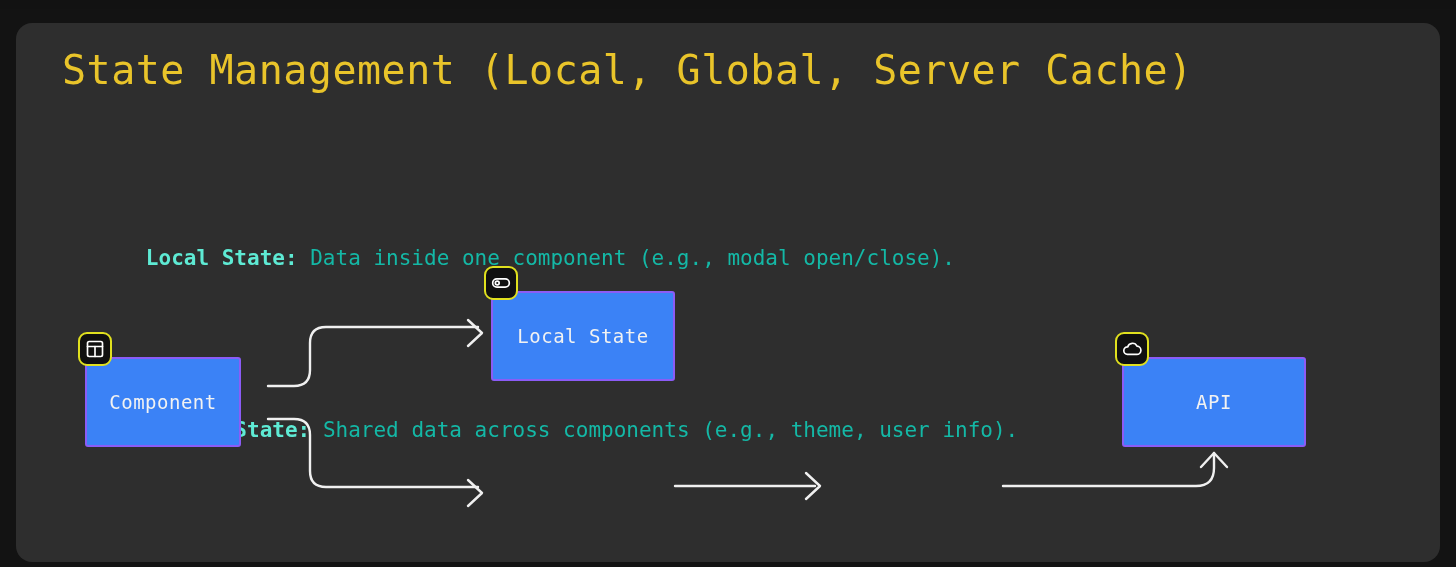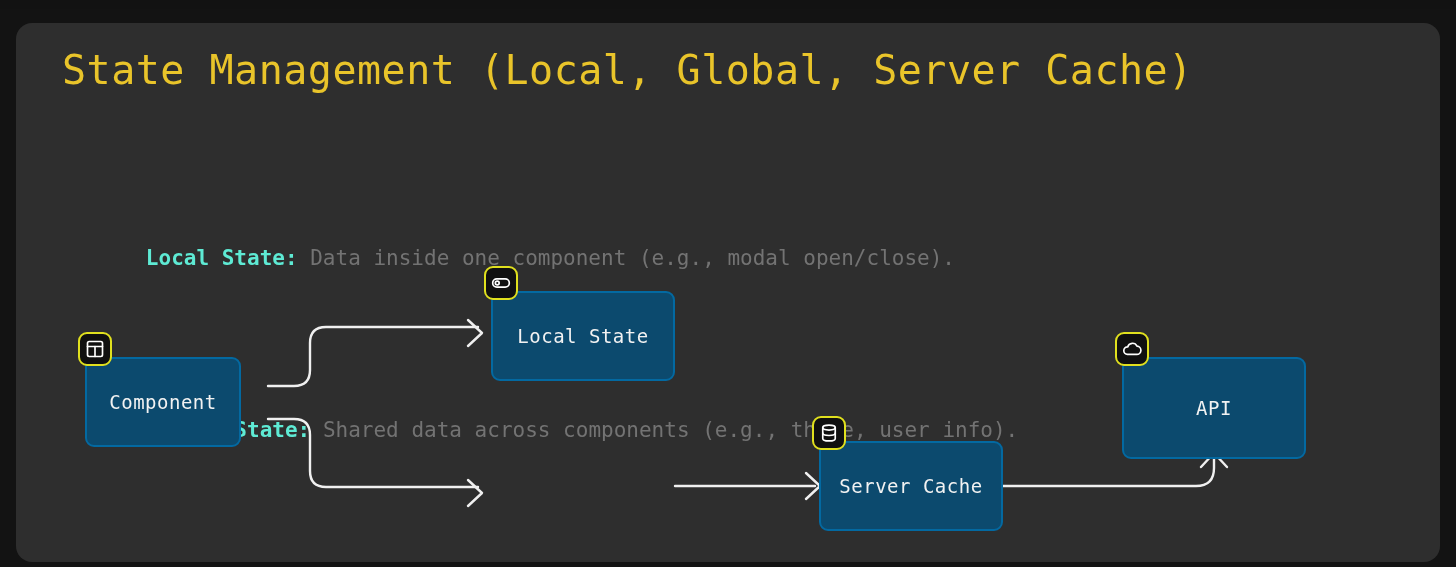--- a/index.html
+++ b/index.html
@@ -55,21 +55,21 @@
     white-space: pre;
   }
   .desc-line {
     white-space: pre;
   }
   .desc-label {
     color: #5eead4;
     font-weight: bold;
   }
   .desc-text {
-    color: #737373;
+    color: #14b8a6;
     font-weight: normal;
   }
 
   
   #diagram {
     position: absolute;
     left: 0;
     top: 0;
     width: 1456px;
     height: 567px;
@@ -79,23 +79,23 @@
     left: 0;
     top: 0;
     width: 1456px;
     height: 567px;
     pointer-events: none;
   }
 
   .node {
     position: absolute;
     box-sizing: border-box;
-    background: #0c4a6e;
-    border: 2px solid #0369a1;
-    border-radius: 9px;
+    background: #3b82f6;
+    border: 2px solid #8b5cf6;
+    border-radius: 3px;
     display: flex;
     align-items: center;
     justify-content: center;
   }
   .node-label {
     color: #f2f2f2;
     font-size: 19px;
     letter-spacing: 0.5px;
     white-space: pre;
   }
@@ -170,32 +170,22 @@
       <div class="node-badge">
         <svg width="20" height="20" viewBox="0 0 24 24" fill="none" stroke="#ffffff" stroke-width="2" stroke-linecap="round" stroke-linejoin="round">
           <rect x="2" y="7" width="20" height="10" rx="5"></rect>
           <circle cx="7.5" cy="12" r="2.3"></circle>
         </svg>
       </div>
       <span class="node-label">Local State</span>
     </div>
 
 
-    <div class="node" style="left:819px; top:432px; width:184px; height:90px;">
-      <div class="node-badge">
-        <svg width="20" height="20" viewBox="0 0 24 24" fill="none" stroke="#ffffff" stroke-width="2" stroke-linecap="round" stroke-linejoin="round">
-          <ellipse cx="12" cy="5.5" rx="7.5" ry="3"></ellipse>
-          <path d="M4.5 5.5 V18.5 C4.5 20.2 7.9 21.5 12 21.5 C16.1 21.5 19.5 20.2 19.5 18.5 V5.5"></path>
-          <path d="M4.5 12 C4.5 13.7 7.9 15 12 15 C16.1 15 19.5 13.7 19.5 12"></path>
-        </svg>
-      </div>
-      <span class="node-label">Server Cache</span>
-    </div>
 
-    <div class="node" style="left:1122px; top:348px; width:184px; height:102px;">
+    <div class="node" style="left:1122px; top:348px; width:184px; height:90px;">
       <div class="node-badge">
         <svg width="20" height="20" viewBox="0 0 24 24" fill="none" stroke="#ffffff" stroke-width="2" stroke-linecap="round" stroke-linejoin="round">
           <path d="M6.5 18.5 A4.5 4.5 0 0 1 6.8 9.5 A6 6 0 0 1 18 8.6 A4.8 4.8 0 0 1 17.5 18.5 Z"></path>
         </svg>
       </div>
       <span class="node-label">API</span>
     </div>
 
   </div>
 </div>

